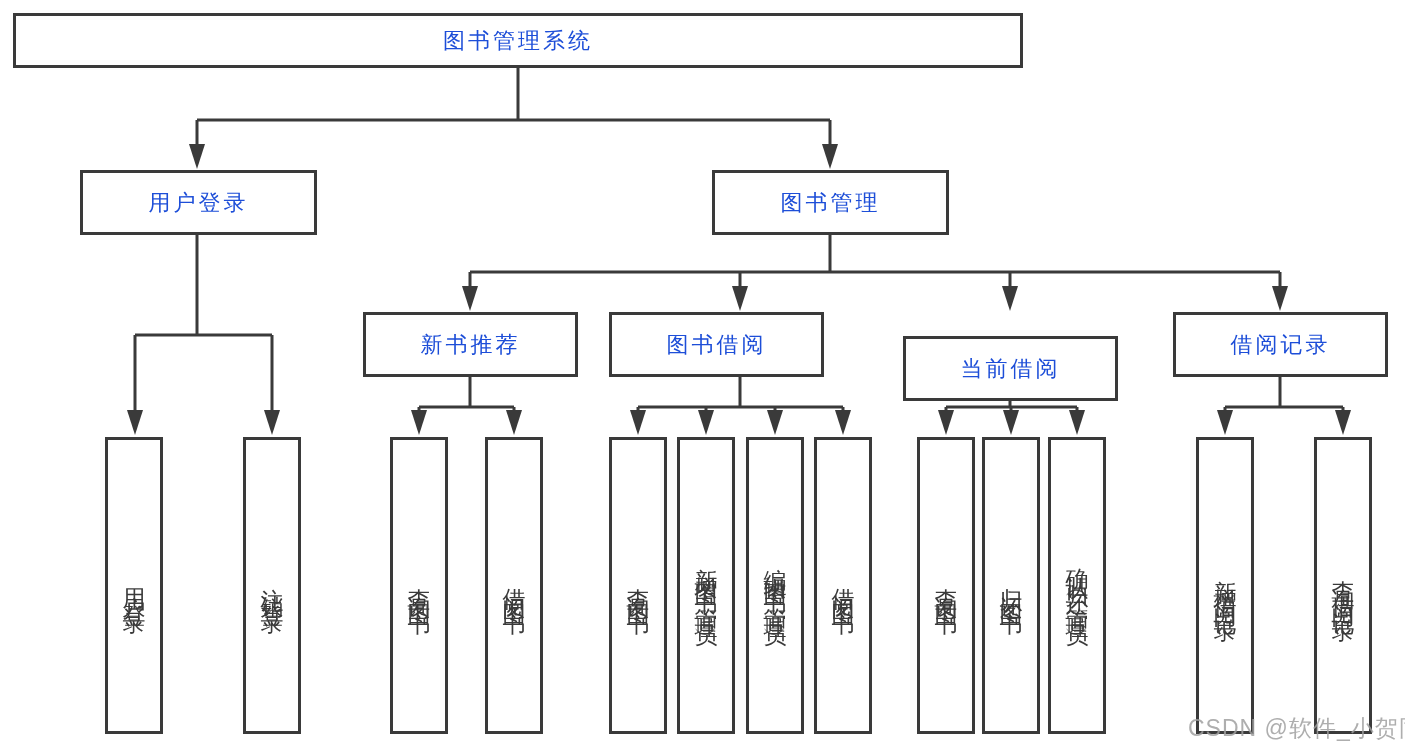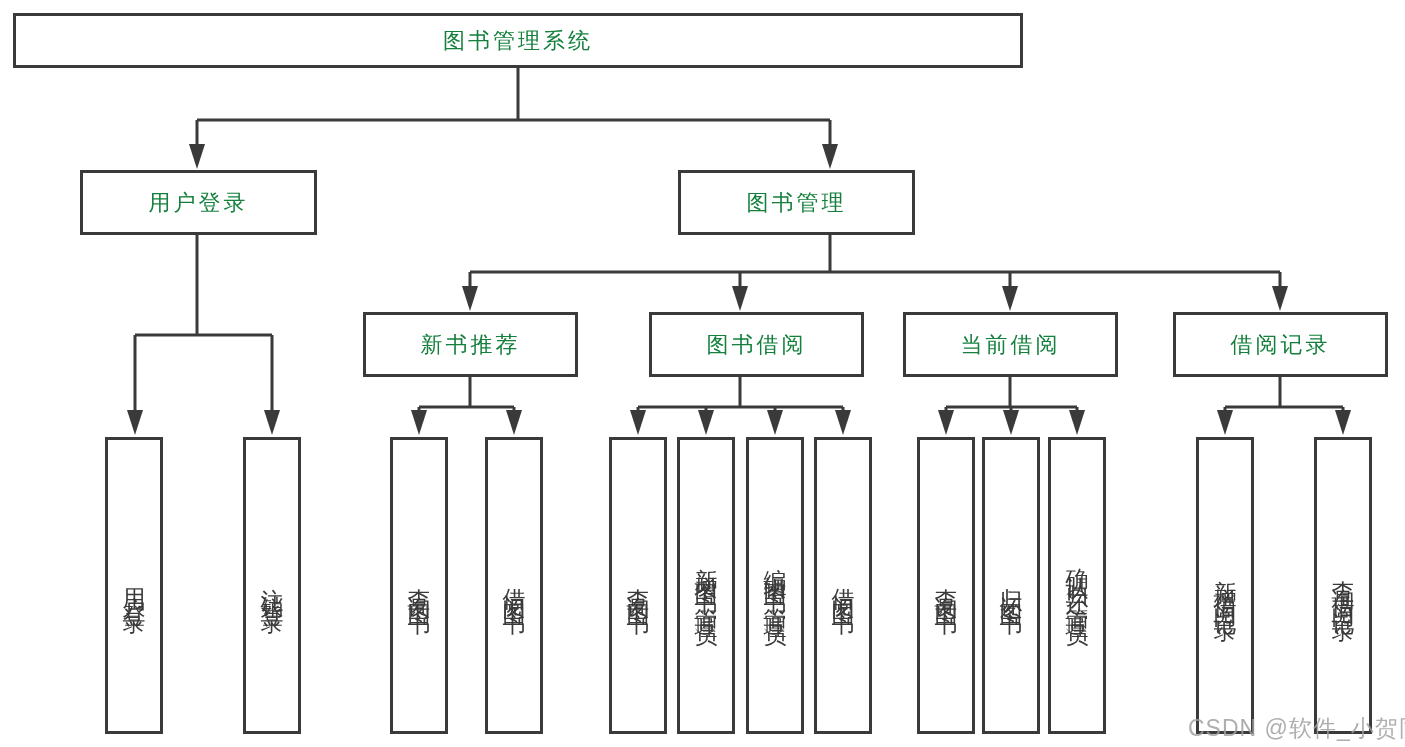--- a/index.html
+++ b/index.html
@@ -24,21 +24,21 @@
     border: 3px solid #3a3a3a;
     background: #ffffff;
     display: flex;
     align-items: center;
     justify-content: center;
     z-index: 2;
   }
   .hbox span {
     font-size: 22px;
     letter-spacing: 3px;
-    color: #15803d;
+    color: #1d4ed8;
     white-space: nowrap;
   }
   .root-box { left: 13px; top: 13px; width: 1010px; height: 55px; }
   .l2-box  { width: 237px; height: 65px; top: 170px; }
   .l3-box  { width: 215px; height: 65px; top: 312px; text-align: right; }
   .vbox {
     top: 437px;
     width: 58px;
     height: 297px;
   }
@@ -123,31 +123,31 @@
     </g>
   </svg>
 
   <div class="box hbox root-box">
     <span>图书管理系统</span>
   </div>
 
   <div class="box hbox l2-box" style="left:80px;">
     <span>用户登录</span>
   </div>
-  <div class="box hbox l2-box" style="left:678px;">
+  <div class="box hbox l2-box" style="left:712px;">
     <span>图书管理</span>
   </div>
 
   <div class="box hbox l3-box" style="left:363px;">
     <span>新书推荐</span>
   </div>
-  <div class="box hbox l3-box" style="left:649px;">
+  <div class="box hbox l3-box" style="left:609px;">
     <span>图书借阅</span>
   </div>
-  <div class="box hbox l3-box" style="left:903px;">
+  <div class="box hbox l3-box" style="left:903px;margin-top:24px;">
     <span>当前借阅</span>
   </div>
   <div class="box hbox l3-box" style="left:1173px;">
     <span>借阅记录</span>
   </div>
 
   <div class="box vbox" style="left:105px;">
     <span>用户登录</span>
   </div>
   <div class="box vbox" style="left:243px;">

